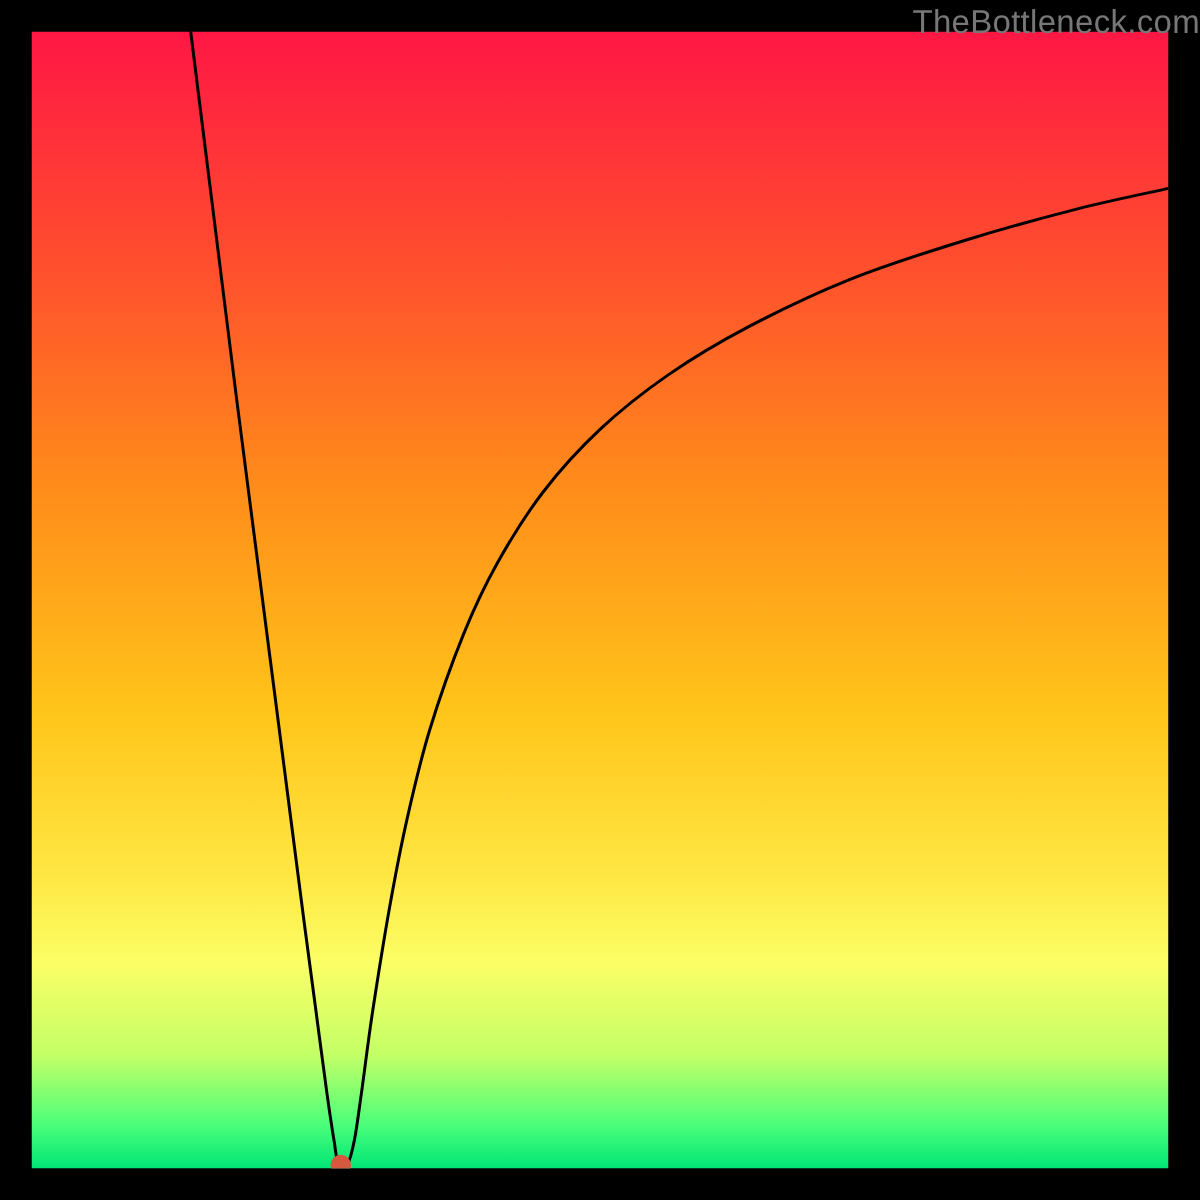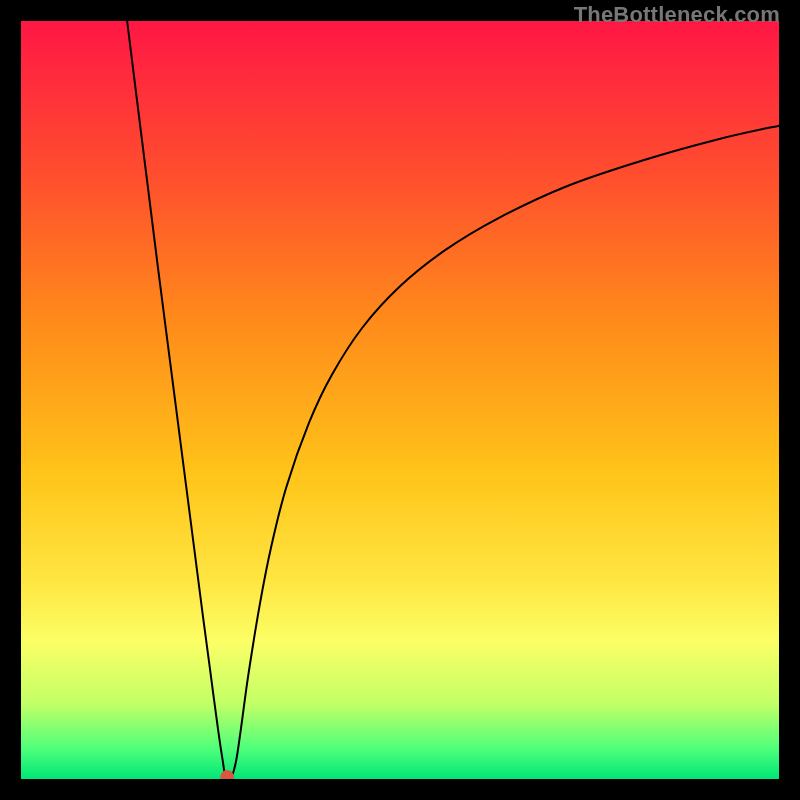--- a/index.html
+++ b/index.html
@@ -11,25 +11,25 @@
   }
   .canvas {
     position: relative;
     width: 800px;
     height: 800px;
     background: #000;
   }
   .watermark {
     position: absolute;
     top: 2px;
-    right: 20px;
+    right: 0;
     color: #777;
     font-family: Arial, Helvetica, sans-serif;
     font-size: 22px;
-    font-weight: 700;
+    font-weight: 400;
     letter-spacing: 0.2px;
   }
   .plot-frame {
     position: absolute;
     left: 21px;
     top: 21px;
     width: 758px;
     height: 758px;
     background: #000;
   }

